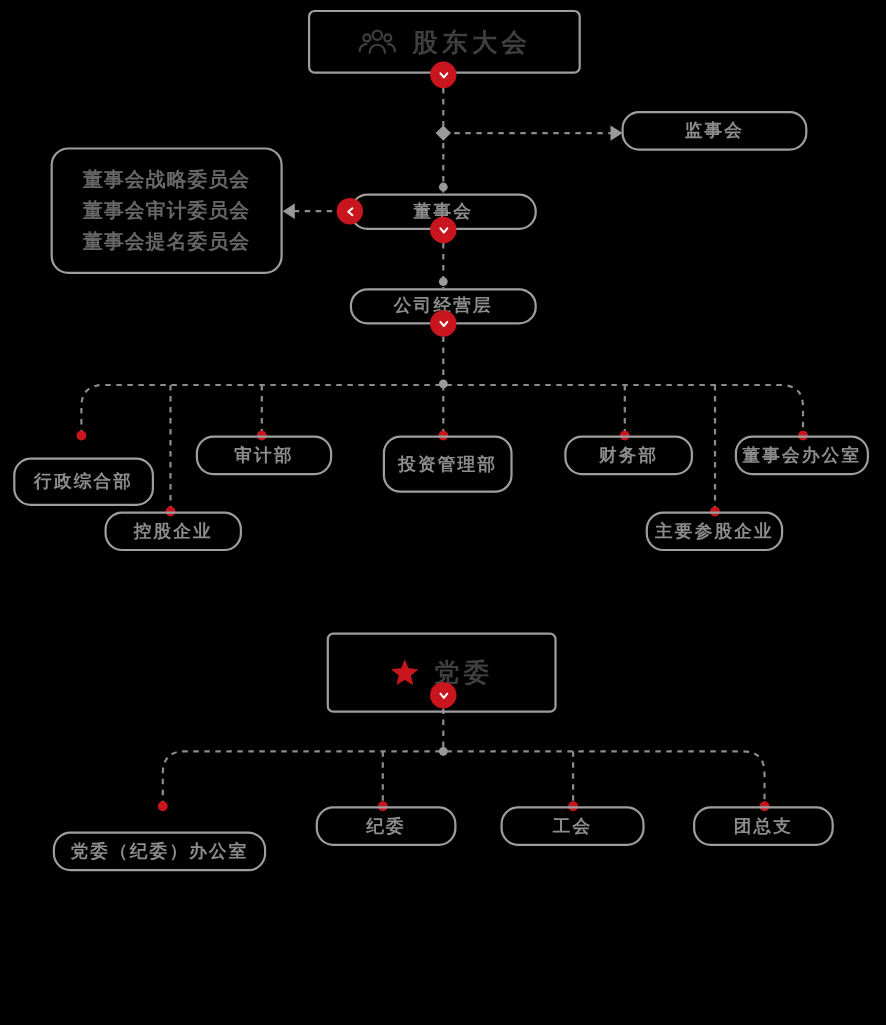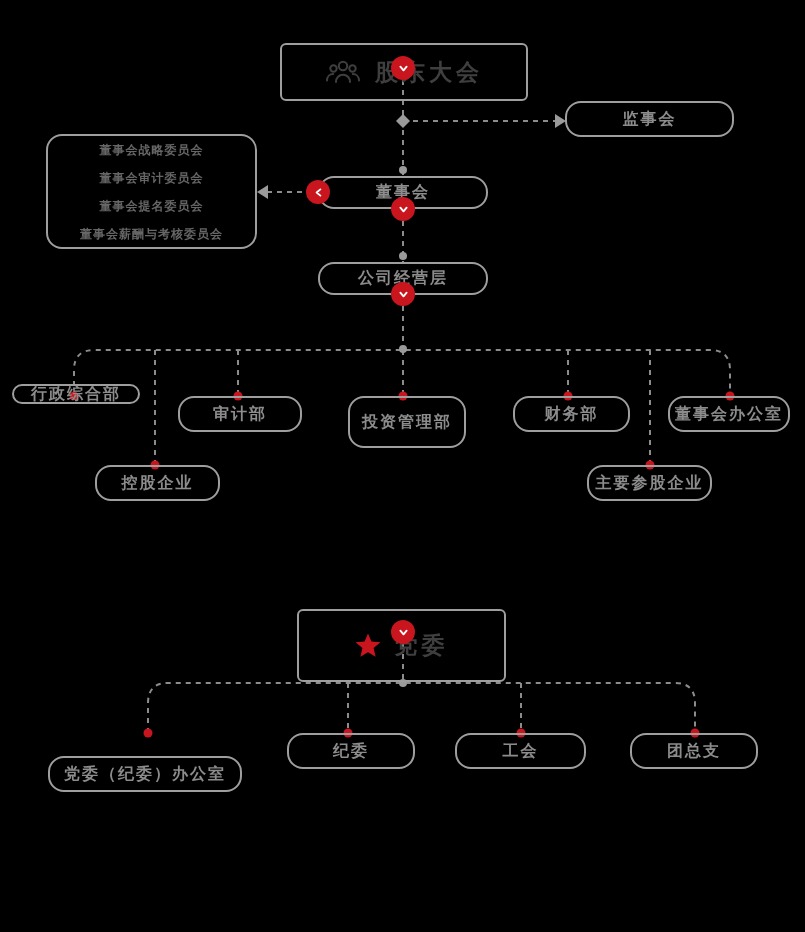--- a/index.html
+++ b/index.html
@@ -22,30 +22,30 @@
     border:2px solid var(--border-gray,#9e9e9e);
     border-radius:16px;
     display:flex; align-items:center; justify-content:center;
     background:transparent; cursor:pointer;
   }
   .node .label {
     font-size:16px; font-weight:700;
     color:var(--label-text,#8c8c8c);
     letter-spacing:2px; white-space:nowrap;
   }
-  .node.big { border-radius:6px; gap:14px;margin-top:34px; }
+  .node.big { border-radius:6px; gap:14px; }
   .big-label {
     font-size:23px; font-weight:700;
     color:var(--title-text,#3f3f3f);
     letter-spacing:4px; white-space:nowrap;
   }
   .icon { display:flex; align-items:center; justify-content:center; color:var(--title-text,#3f3f3f); }
   .node.committees { flex-direction:column; justify-content:center; }
   .committee-line {
-    font-size:12px; font-weight:700; line-height:28px;
+    font-size:18px; font-weight:700; line-height:28px;
     color:var(--committee-text,#666666);
     letter-spacing:1px; white-space:nowrap; text-align:center;
   }
   .chev {
     position:absolute; z-index:3;
     width:24px; height:24px; border-radius:50%;
     background:var(--accent-red,#c9151e);
     display:flex; align-items:center; justify-content:center;
     cursor:pointer;
   }
@@ -114,32 +114,31 @@
   </div>
 
   <div class="node" style="left:565px;top:101px;width:169px;height:36px;">
     <span class="label">监事会</span>
   </div>
 
   <div class="node committees" style="left:46px;top:134px;width:211px;height:115px;">
     <div class="committee-line">董事会战略委员会</div>
     <div class="committee-line">董事会审计委员会</div>
     <div class="committee-line">董事会提名委员会</div>
-    <div class="committee-line">董事会薪酬与考核委员会</div>
   </div>
 
   <div class="node" style="left:318px;top:176px;width:170px;height:33px;">
     <span class="label">董事会</span>
   </div>
 
   <div class="node" style="left:318px;top:262px;width:170px;height:33px;">
     <span class="label">公司经营层</span>
   </div>
 
-  <div class="node" style="left:12px;top:384px;width:128px;height:20px;text-decoration:underline;">
+  <div class="node" style="left:12px;top:416px;width:128px;height:44px;text-decoration:underline;">
     <span class="label">行政综合部</span>
   </div>
   <div class="node" style="left:178px;top:396px;width:124px;height:36px;">
     <span class="label">审计部</span>
   </div>
   <div class="node" style="left:348px;top:396px;width:118px;height:52px;">
     <span class="label">投资管理部</span>
   </div>
   <div class="node" style="left:513px;top:396px;width:117px;height:36px;">
     <span class="label">财务部</span>

